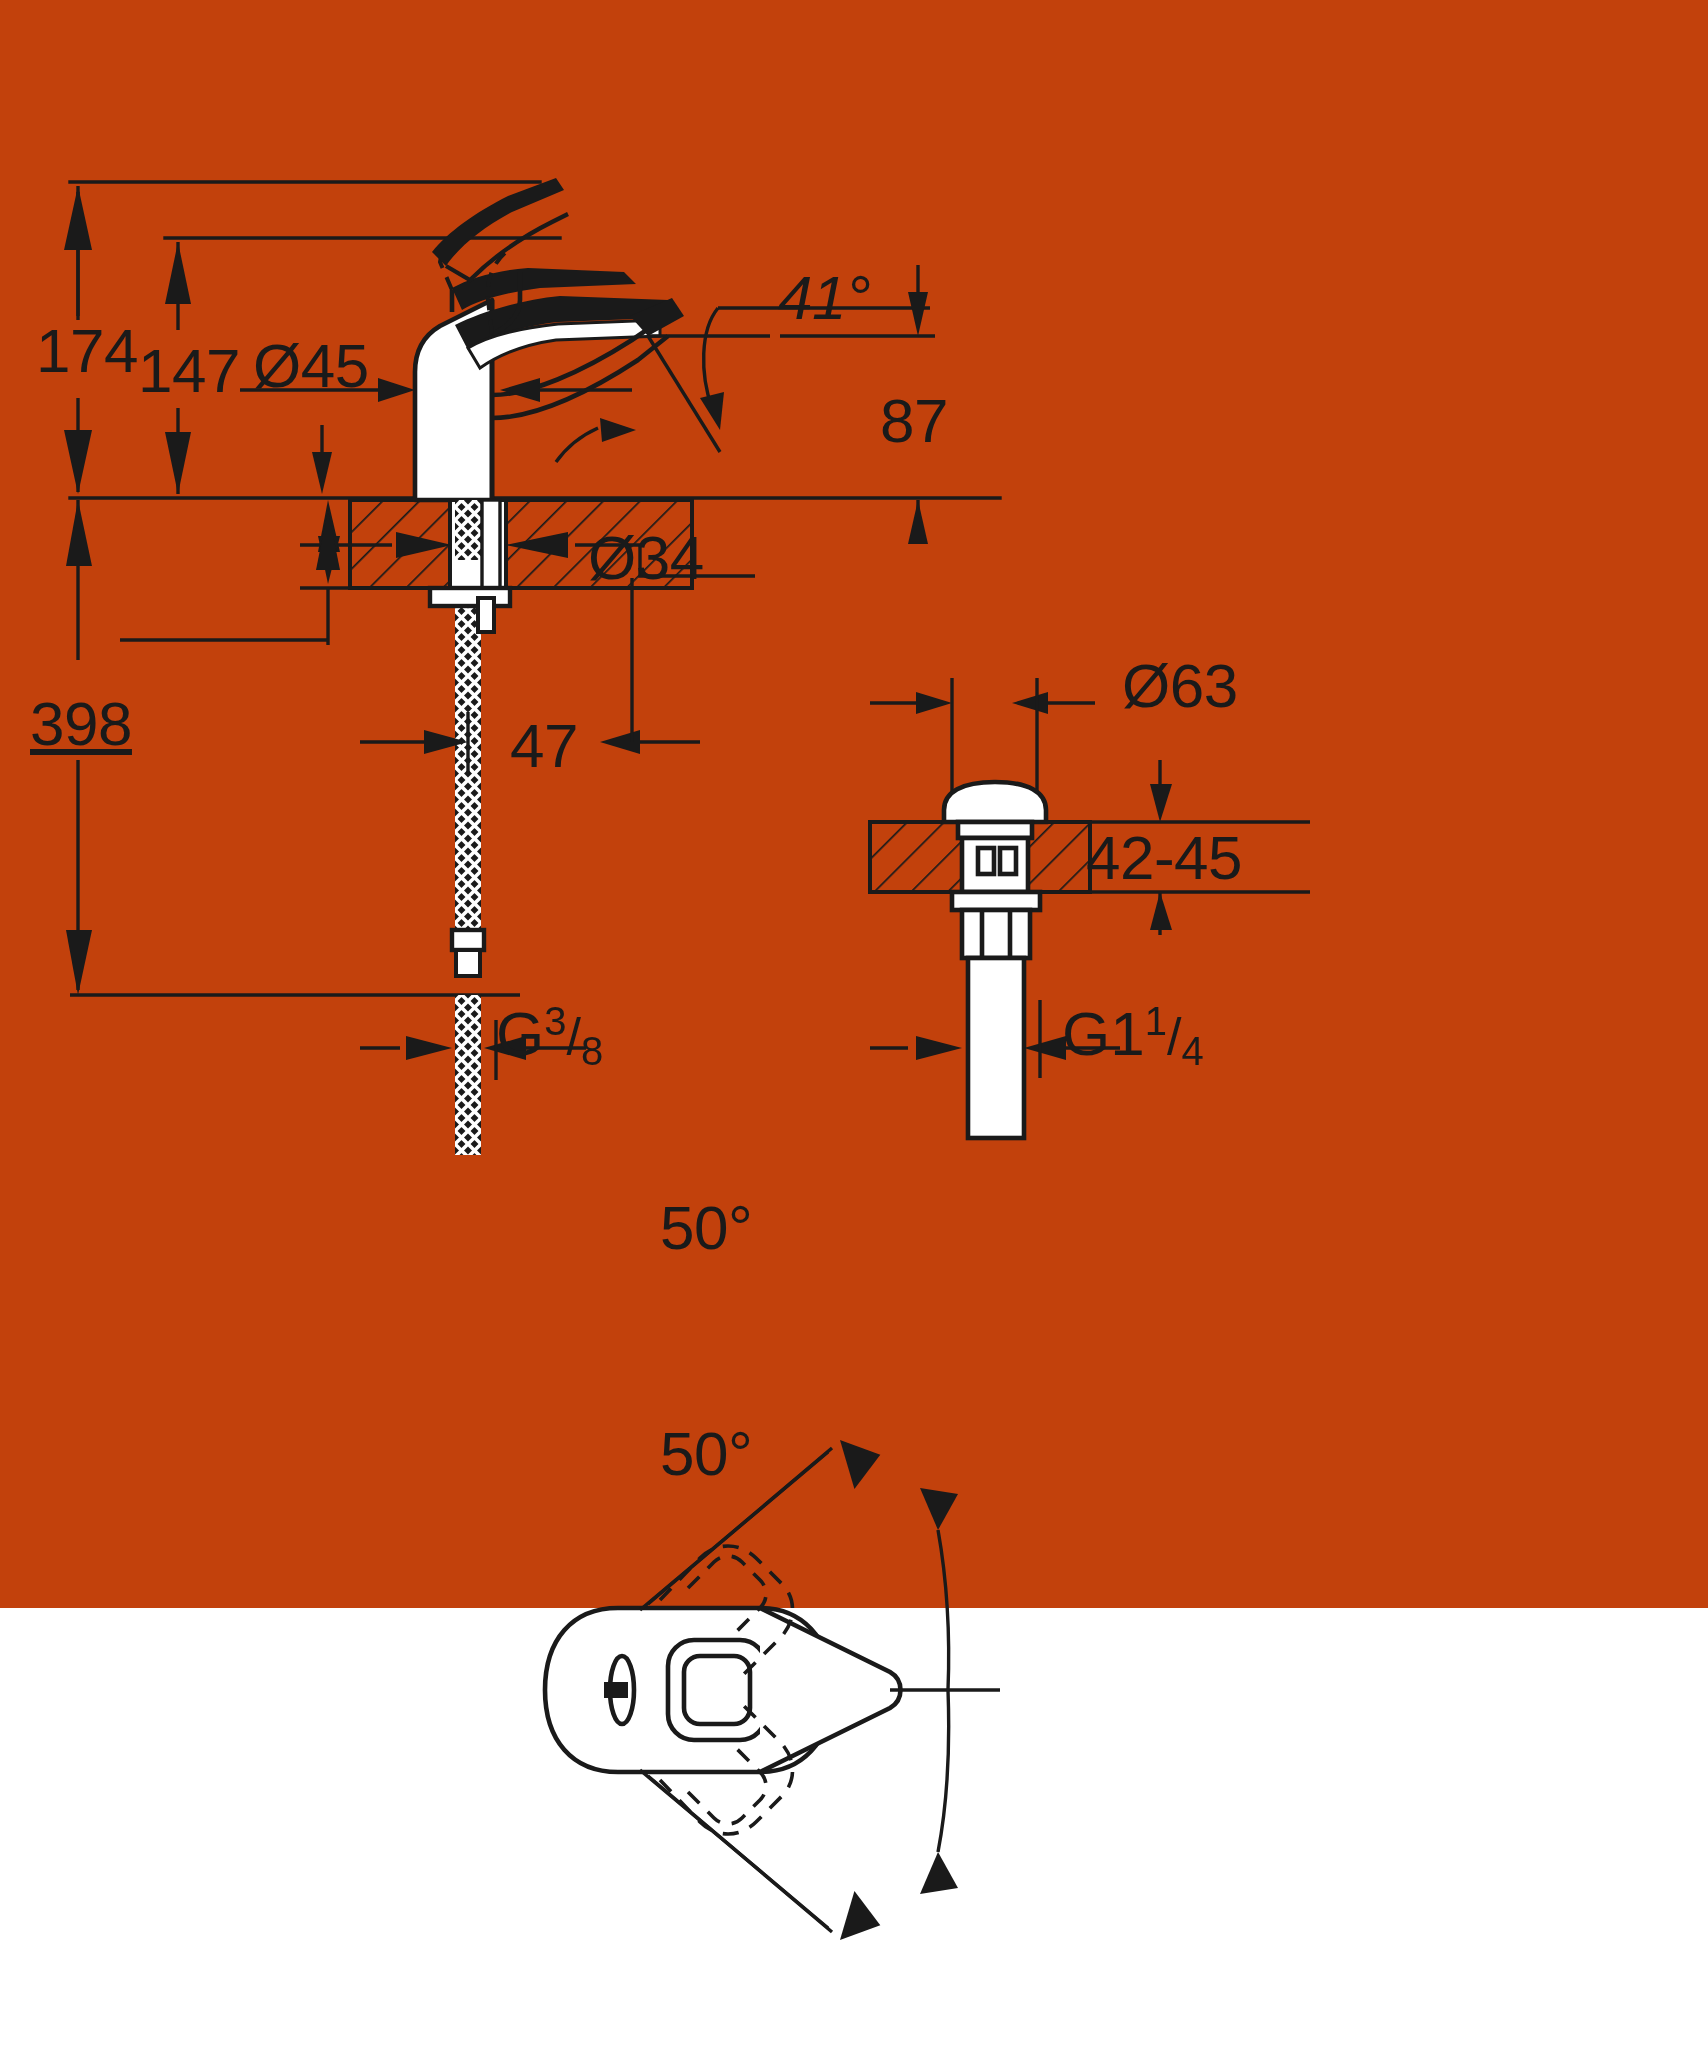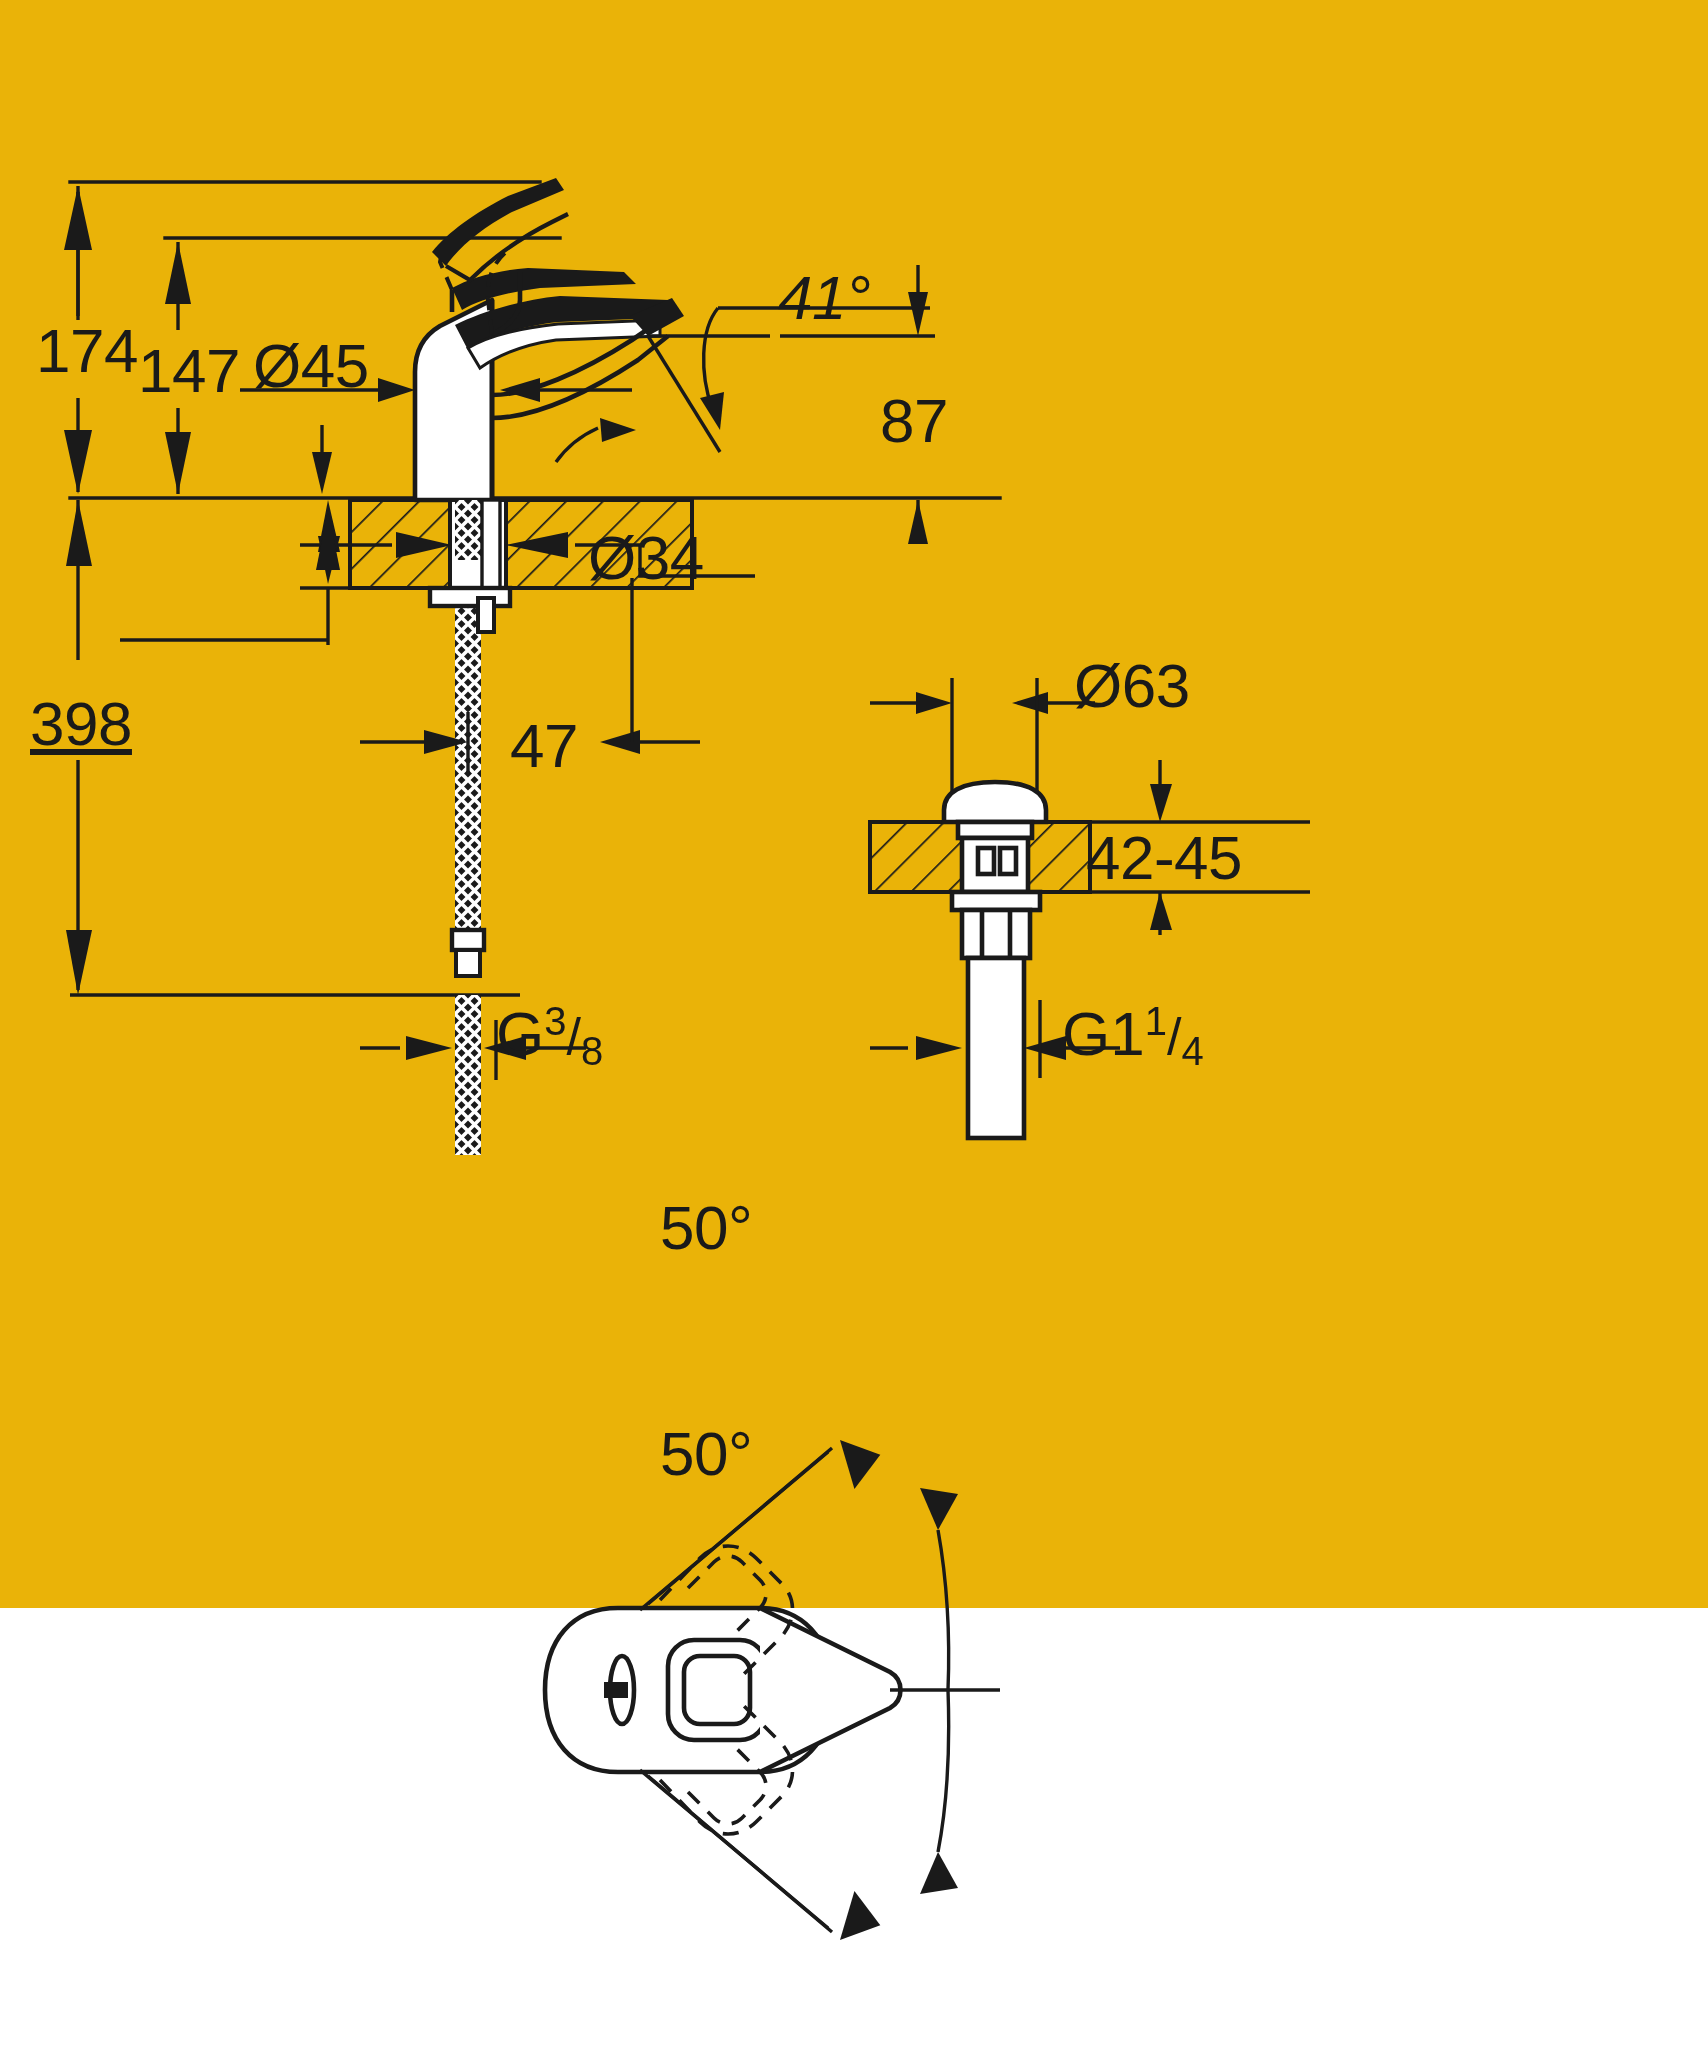--- a/index.html
+++ b/index.html
@@ -1,17 +1,17 @@
 <!DOCTYPE html>
 <html><head>
 <meta charset="utf-8">
 <style>
   html,body{margin:0;padding:0;background:#ffffff;}
   body{width:1708px;height:2048px;font-family:"Liberation Sans",sans-serif;color:#000;overflow:hidden;}
-  #stage{position:relative;width:1708px;height:1608px;background:#eab308;}
+  #stage{position:relative;width:1708px;height:1608px;background:#c2410c;}
   #stage svg{position:absolute;left:0;top:0;}
   .lbl{position:absolute;font-family:"Liberation Sans",sans-serif;color:#1a1a1a;white-space:nowrap;letter-spacing:-0.5px;}
   .big{font-size:62px;}
   .frac{position:absolute;font-family:"Liberation Sans",sans-serif;color:#1a1a1a;white-space:nowrap;}
   .frac .g{font-size:62px;}
   .frac .num{font-size:40px;vertical-align:super;position:relative;top:-14px;}
   .frac .sl{font-size:52px;}
   .frac .den{font-size:40px;position:relative;top:10px;}
 </style>
 </head>
@@ -288,21 +288,21 @@
 <div class="lbl big" style="left:778px; top:262px;font-style:italic;">41°</div>
 <div class="lbl big" style="left:880px; top:385px;">87</div>
 <div class="lbl big" style="left:588px; top:522px;">Ø34</div>
 <div class="lbl big" style="left:30px;  top:688px;text-decoration:underline;">398</div>
 <div class="lbl big" style="left:510px; top:710px;">47</div>
 
 <div class="frac" style="left:496px; top:998px;">
   <span class="g">G</span><span class="num">3</span><span class="sl">/</span><span class="den">8</span>
 </div>
 
-<div class="lbl big" style="left:1074px; top:650px;">Ø63</div>
+<div class="lbl big" style="left:1122px; top:650px;">Ø63</div>
 <div class="lbl big" style="left:1086px; top:822px;">42-45</div>
 
 <div class="frac" style="left:1062px; top:998px;">
   <span class="g">G1</span><span class="num">1</span><span class="sl">/</span><span class="den">4</span>
 </div>
 
 <div class="lbl big" style="left:660px; top:1192px;">50°</div>
 <div class="lbl big" style="left:660px; top:1418px;">50°</div>
 
 </div>

